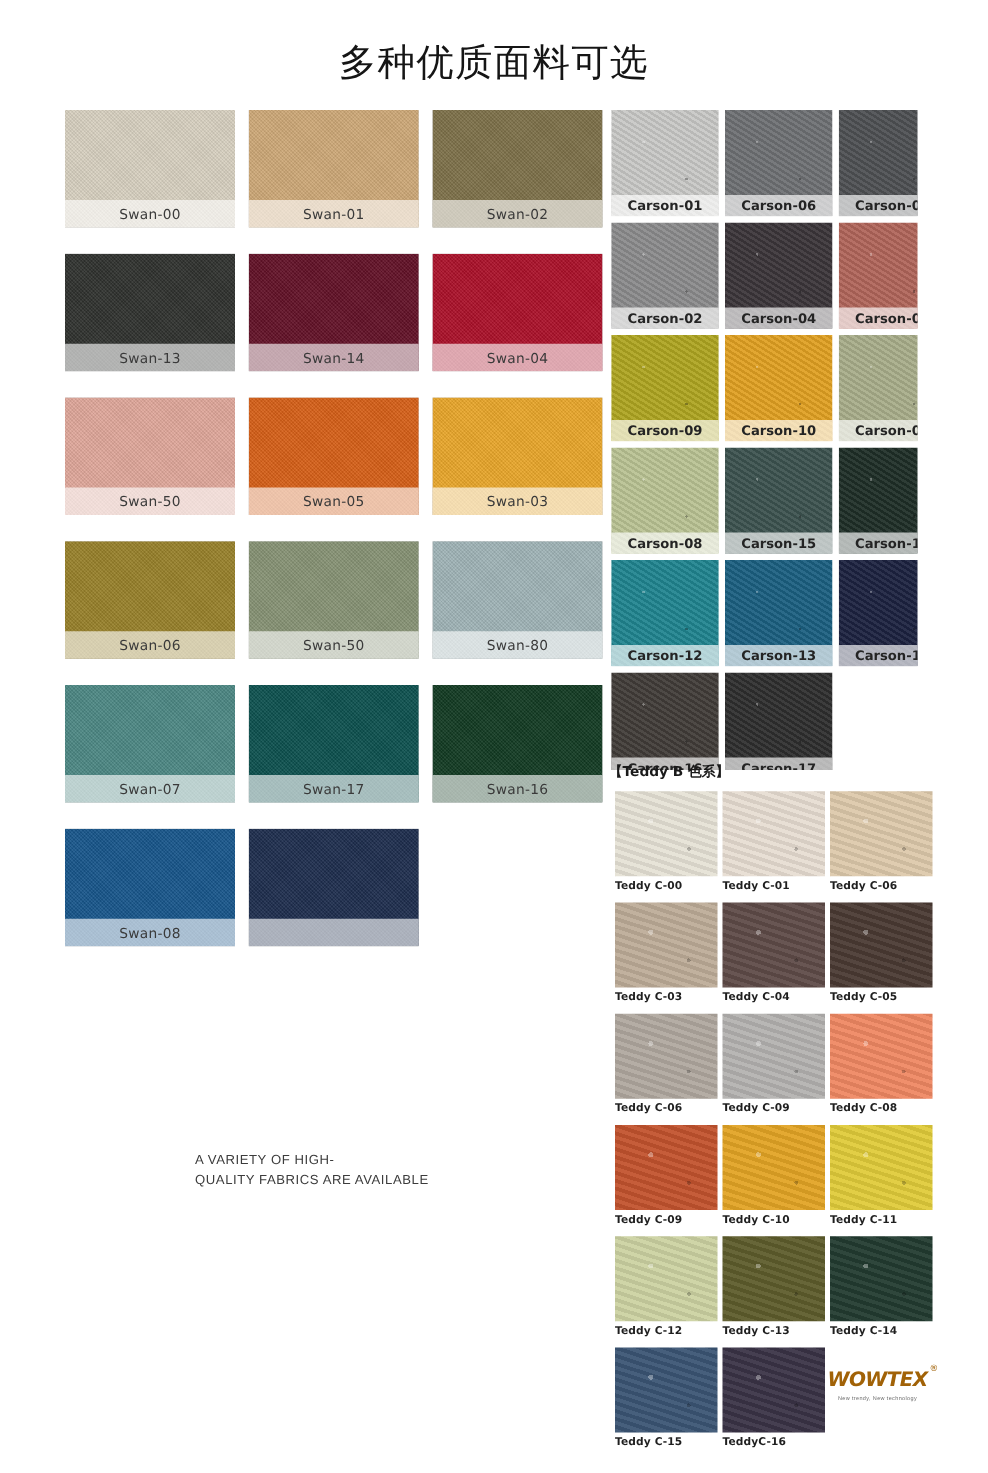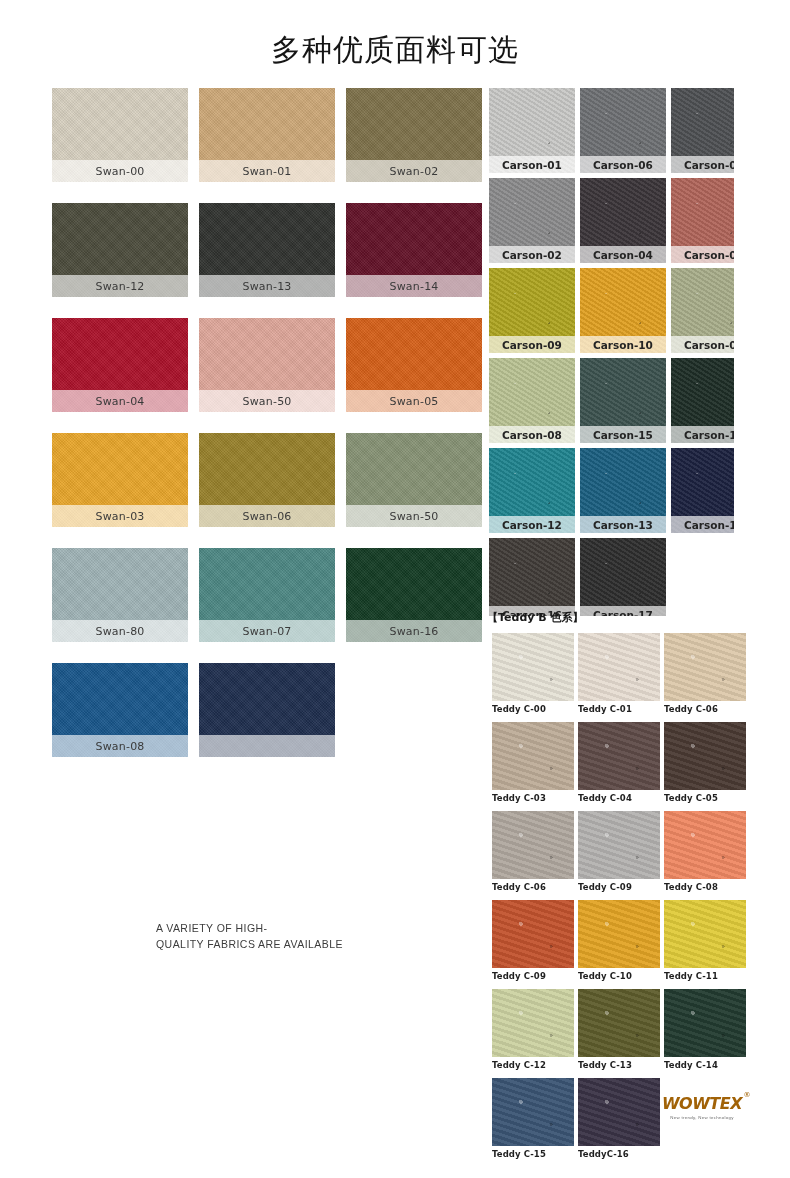--- a/index.html
+++ b/index.html
@@ -231,26 +231,20 @@
         <span class="swan-label">Swan-01</span>
       </div>
     </div>
     <div class="swan-cell">
       <div class="swan-chip" style="background: repeating-linear-gradient(45deg, rgba(255, 255, 255, 0.05) 0px, rgba(255, 255, 255, 0.05) 1px, rgba(0, 0, 0, 0.05) 1px, rgba(0, 0, 0, 0.05) 2px), repeating-linear-gradient(-45deg, rgba(255, 255, 255, 0.04) 0px, rgba(255, 255, 255, 0.04) 1px, rgba(0, 0, 0, 0.04) 1px, rgba(0, 0, 0, 0.04) 2px), linear-gradient(rgb(125, 112, 73), rgb(125, 112, 73));"></div>
       <div class="swan-strip">
         <span class="swan-label">Swan-02</span>
       </div>
     </div>
     <div class="swan-cell">
-      <div class="swan-chip" style="background: repeating-linear-gradient(45deg, rgba(255, 255, 255, 0.05) 0px, rgba(255, 255, 255, 0.05) 1px, rgba(0, 0, 0, 0.05) 1px, rgba(0, 0, 0, 0.05) 2px), repeating-linear-gradient(-45deg, rgba(255, 255, 255, 0.04) 0px, rgba(255, 255, 255, 0.04) 1px, rgba(0, 0, 0, 0.04) 1px, rgba(0, 0, 0, 0.04) 2px), linear-gradient(rgb(75, 75, 59), rgb(75, 75, 59));"></div>
-      <div class="swan-strip">
-        <span class="swan-label">Swan-12</span>
-      </div>
-    </div>
-    <div class="swan-cell">
       <div class="swan-chip" style="background: repeating-linear-gradient(45deg, rgba(255, 255, 255, 0.05) 0px, rgba(255, 255, 255, 0.05) 1px, rgba(0, 0, 0, 0.05) 1px, rgba(0, 0, 0, 0.05) 2px), repeating-linear-gradient(-45deg, rgba(255, 255, 255, 0.04) 0px, rgba(255, 255, 255, 0.04) 1px, rgba(0, 0, 0, 0.04) 1px, rgba(0, 0, 0, 0.04) 2px), linear-gradient(rgb(47, 49, 46), rgb(47, 49, 46));"></div>
       <div class="swan-strip">
         <span class="swan-label">Swan-13</span>
       </div>
     </div>
     <div class="swan-cell">
       <div class="swan-chip" style="background: repeating-linear-gradient(45deg, rgba(255, 255, 255, 0.05) 0px, rgba(255, 255, 255, 0.05) 1px, rgba(0, 0, 0, 0.05) 1px, rgba(0, 0, 0, 0.05) 2px), repeating-linear-gradient(-45deg, rgba(255, 255, 255, 0.04) 0px, rgba(255, 255, 255, 0.04) 1px, rgba(0, 0, 0, 0.04) 1px, rgba(0, 0, 0, 0.04) 2px), linear-gradient(rgb(98, 17, 39), rgb(98, 17, 39));"></div>
       <div class="swan-strip">
         <span class="swan-label">Swan-14</span>
       </div>
@@ -294,20 +288,26 @@
     <div class="swan-cell">
       <div class="swan-chip" style="background: repeating-linear-gradient(45deg, rgba(255, 255, 255, 0.05) 0px, rgba(255, 255, 255, 0.05) 1px, rgba(0, 0, 0, 0.05) 1px, rgba(0, 0, 0, 0.05) 2px), repeating-linear-gradient(-45deg, rgba(255, 255, 255, 0.04) 0px, rgba(255, 255, 255, 0.04) 1px, rgba(0, 0, 0, 0.04) 1px, rgba(0, 0, 0, 0.04) 2px), linear-gradient(rgb(159, 179, 182), rgb(159, 179, 182));"></div>
       <div class="swan-strip">
         <span class="swan-label">Swan-80</span>
       </div>
     </div>
     <div class="swan-cell">
       <div class="swan-chip" style="background: repeating-linear-gradient(45deg, rgba(255, 255, 255, 0.05) 0px, rgba(255, 255, 255, 0.05) 1px, rgba(0, 0, 0, 0.05) 1px, rgba(0, 0, 0, 0.05) 2px), repeating-linear-gradient(-45deg, rgba(255, 255, 255, 0.04) 0px, rgba(255, 255, 255, 0.04) 1px, rgba(0, 0, 0, 0.04) 1px, rgba(0, 0, 0, 0.04) 2px), linear-gradient(rgb(76, 135, 131), rgb(76, 135, 131));"></div>
       <div class="swan-strip">
         <span class="swan-label">Swan-07</span>
+      </div>
+    </div>
+    <div class="swan-cell">
+      <div class="swan-chip" style="background: repeating-linear-gradient(45deg, rgba(255, 255, 255, 0.05) 0px, rgba(255, 255, 255, 0.05) 1px, rgba(0, 0, 0, 0.05) 1px, rgba(0, 0, 0, 0.05) 2px), repeating-linear-gradient(-45deg, rgba(255, 255, 255, 0.04) 0px, rgba(255, 255, 255, 0.04) 1px, rgba(0, 0, 0, 0.04) 1px, rgba(0, 0, 0, 0.04) 2px), linear-gradient(rgb(12, 80, 78), rgb(12, 80, 78));"></div>
+      <div class="swan-strip">
+        <span class="swan-label">Swan-17</span>
       </div>
     </div>
     <div class="swan-cell">
       <div class="swan-chip" style="background: repeating-linear-gradient(45deg, rgba(255, 255, 255, 0.05) 0px, rgba(255, 255, 255, 0.05) 1px, rgba(0, 0, 0, 0.05) 1px, rgba(0, 0, 0, 0.05) 2px), repeating-linear-gradient(-45deg, rgba(255, 255, 255, 0.04) 0px, rgba(255, 255, 255, 0.04) 1px, rgba(0, 0, 0, 0.04) 1px, rgba(0, 0, 0, 0.04) 2px), linear-gradient(rgb(18, 58, 34), rgb(18, 58, 34));"></div>
       <div class="swan-strip">
         <span class="swan-label">Swan-16</span>
       </div>
     </div>
     <div class="swan-cell">
       <div class="swan-chip" style="background: repeating-linear-gradient(45deg, rgba(255, 255, 255, 0.05) 0px, rgba(255, 255, 255, 0.05) 1px, rgba(0, 0, 0, 0.05) 1px, rgba(0, 0, 0, 0.05) 2px), repeating-linear-gradient(-45deg, rgba(255, 255, 255, 0.04) 0px, rgba(255, 255, 255, 0.04) 1px, rgba(0, 0, 0, 0.04) 1px, rgba(0, 0, 0, 0.04) 2px), linear-gradient(rgb(23, 85, 138), rgb(23, 85, 138));"></div>

